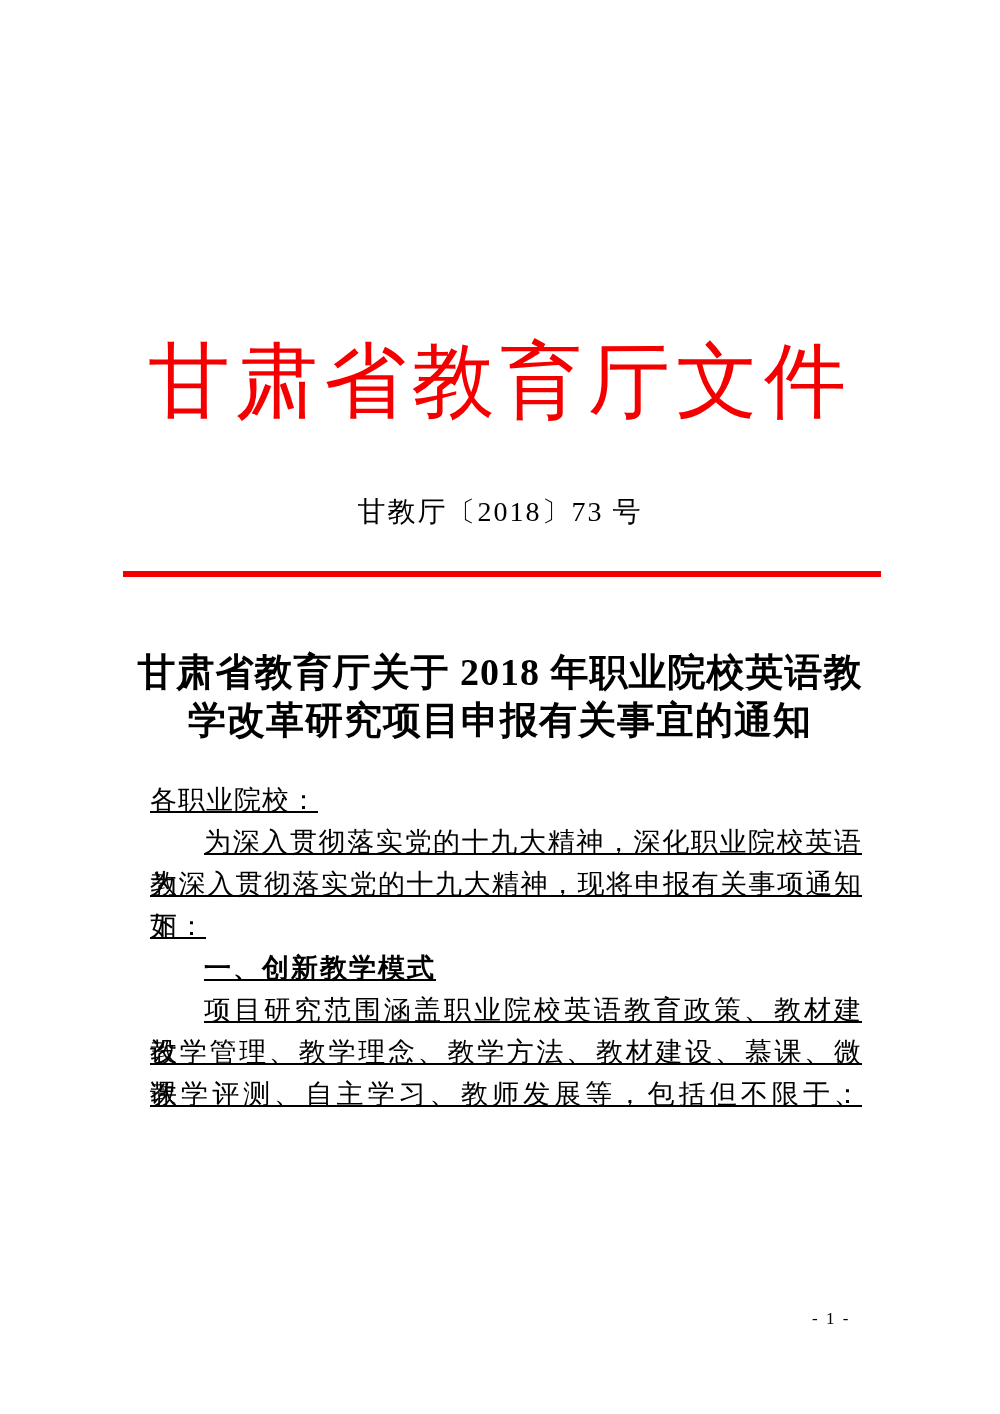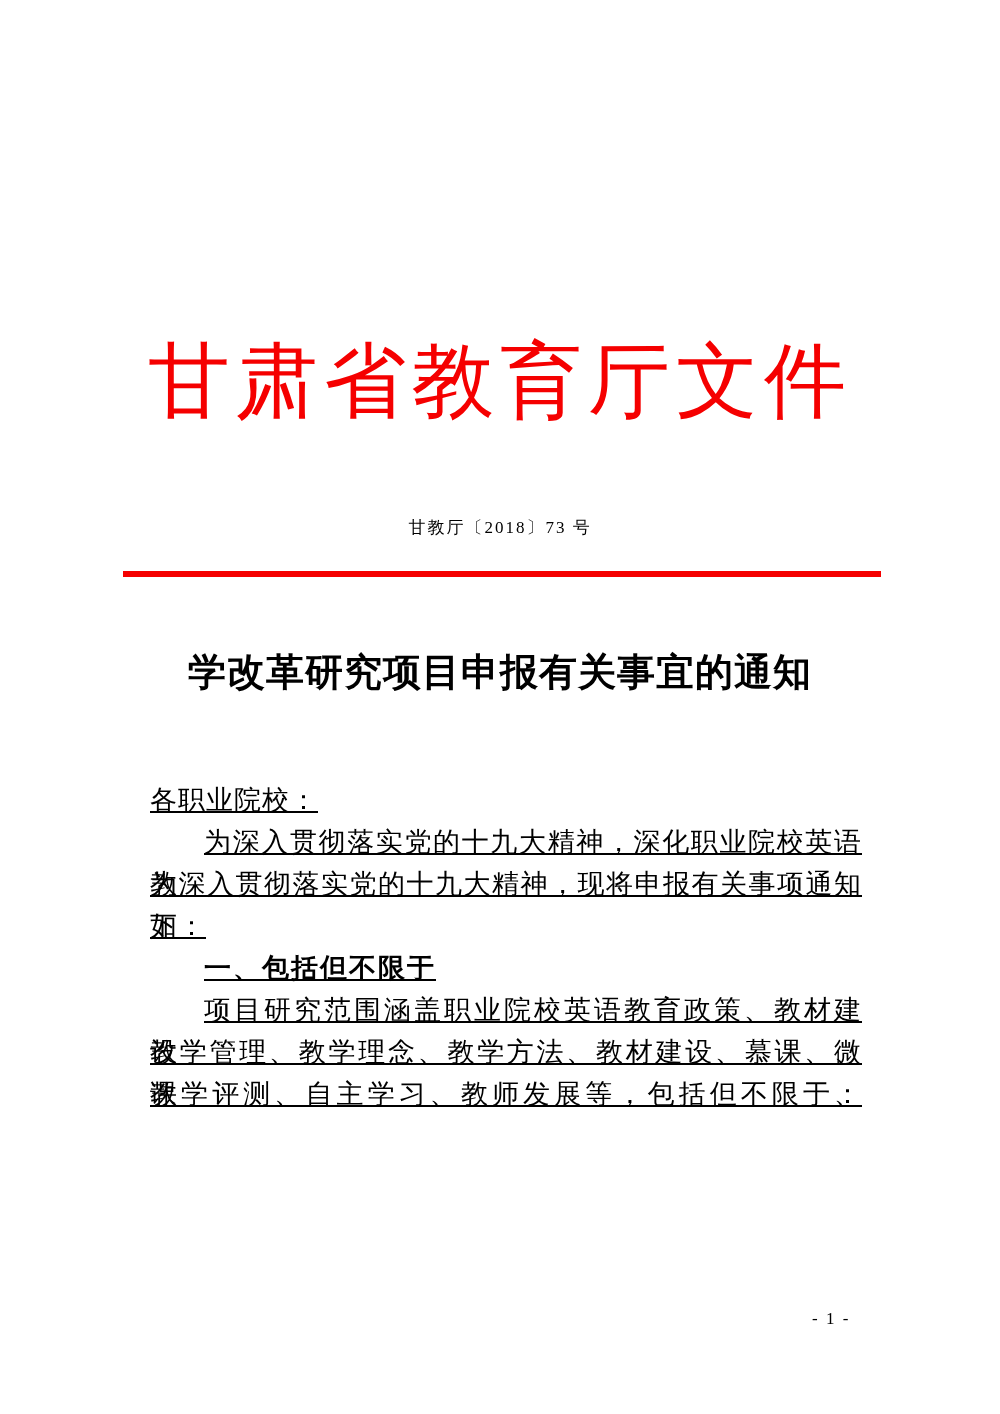--- a/index.html
+++ b/index.html
@@ -25,25 +25,25 @@
     font-family: "Liberation Serif", "DejaVu Serif", serif;
     font-weight: normal;
     font-size: 82px;
     line-height: 100px;
     letter-spacing: 6px;
     color: var(--accent-red, #f50000);
     white-space: nowrap;
   }
   .doc-number {
     position: absolute;
-    top: 512px;
+    top: 496px;
     left: 0;
     width: 100%;
     text-align: center;
-    font-size: 17px;
+    font-size: 28px;
     line-height: 32px;
     letter-spacing: 2px;
   }
   .red-rule {
     position: absolute;
     top: 571px;
     left: 123px;
     width: 758px;
     height: 6px;
     background: var(--accent-red, #f50000);
@@ -98,29 +98,30 @@
 
 <div class="page">
 
   <div class="agency-header">甘肃省教育厅文件</div>
 
   <div class="doc-number">甘教厅〔2018〕73 号</div>
 
   <div class="red-rule"></div>
 
   <div class="doc-title">
+    <div>甘肃省教育厅关于 2018 年职业院校英语教</div>
     <div>学改革研究项目申报有关事宜的通知</div>
   </div>
 
   <div class="body-block">
     <div class="body-line">各职业院校：</div>
     <div class="body-line indent full">为深入贯彻落实党的十九大精神，深化职业院校英语教</div>
     <div class="body-line full">为深入贯彻落实党的十九大精神，现将申报有关事项通知如</div>
     <div class="body-line">下：</div>
-    <div class="body-line indent heading">一、包括但不限于</div>
+    <div class="body-line indent heading">一、创新教学模式</div>
     <div class="body-line indent full">项目研究范围涵盖职业院校英语教育政策、教材建设、</div>
     <div class="body-line full">教学管理、教学理念、教学方法、教材建设、慕课、微课、</div>
     <div class="body-line full">教学评测、自主学习、教师发展等，包括但不限于：</div>
   </div>
 
   <div class="page-number">- 1 -</div>
 
 </div>
 
 </body></html>

